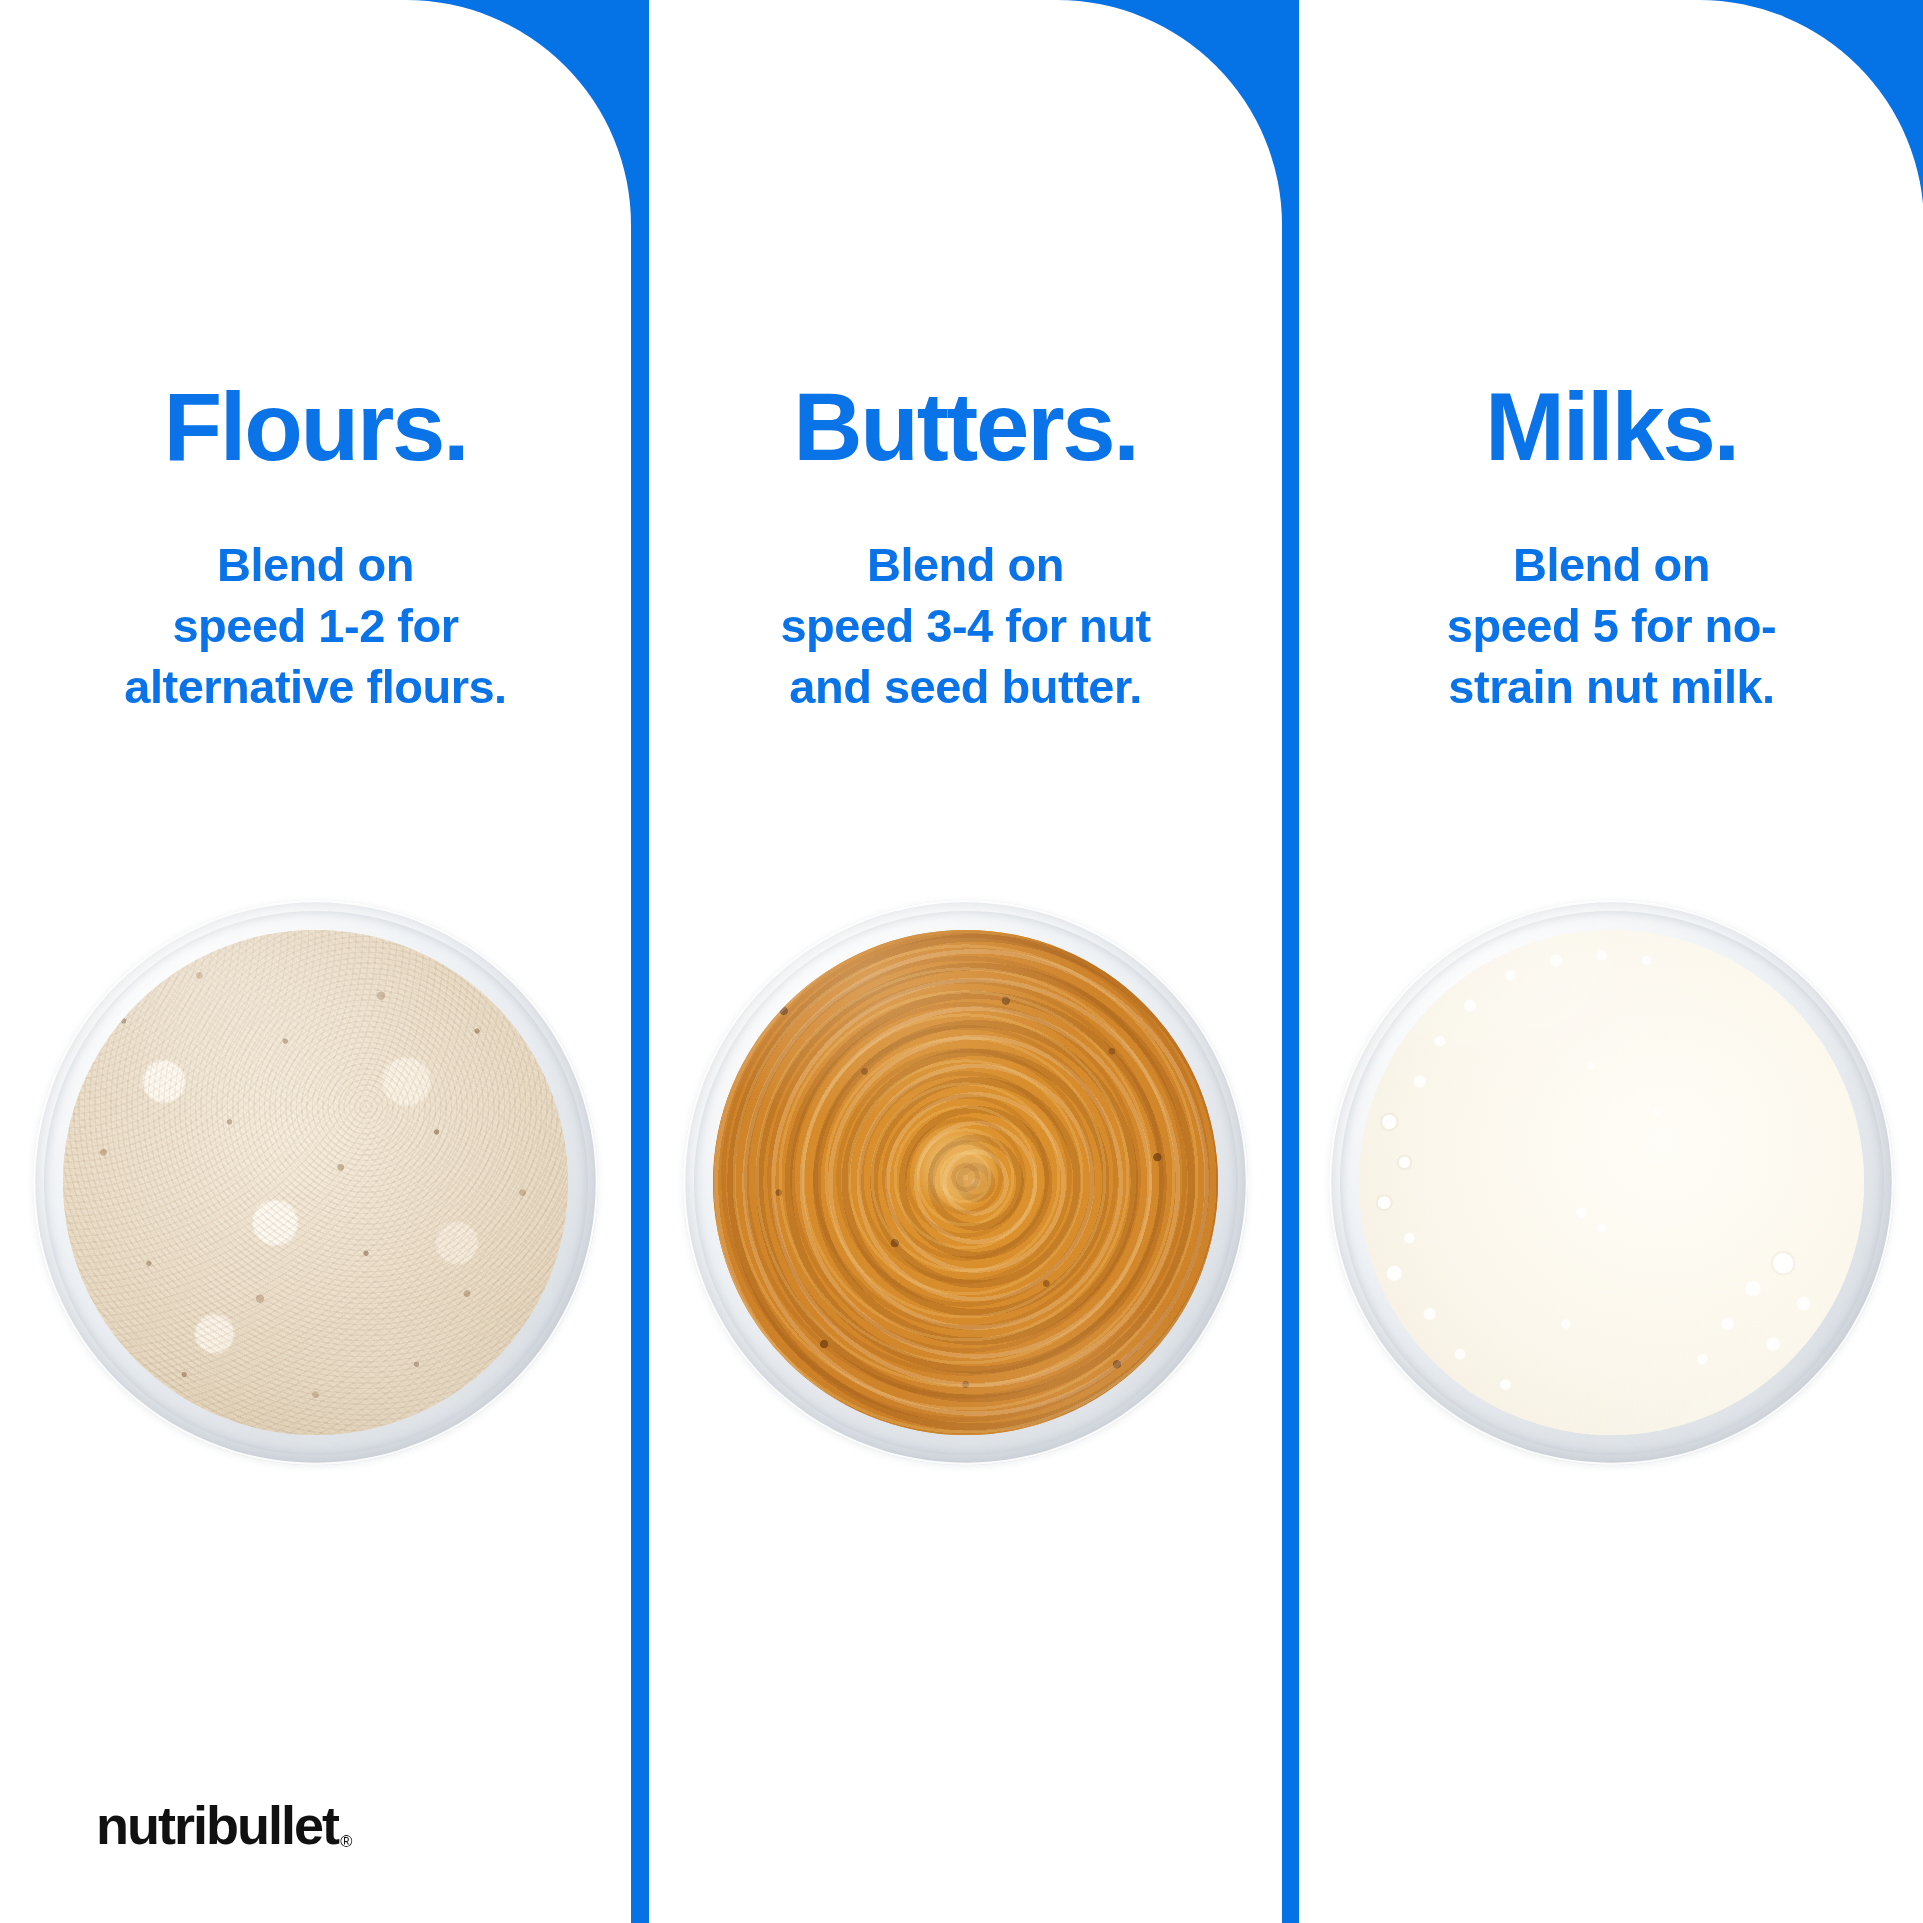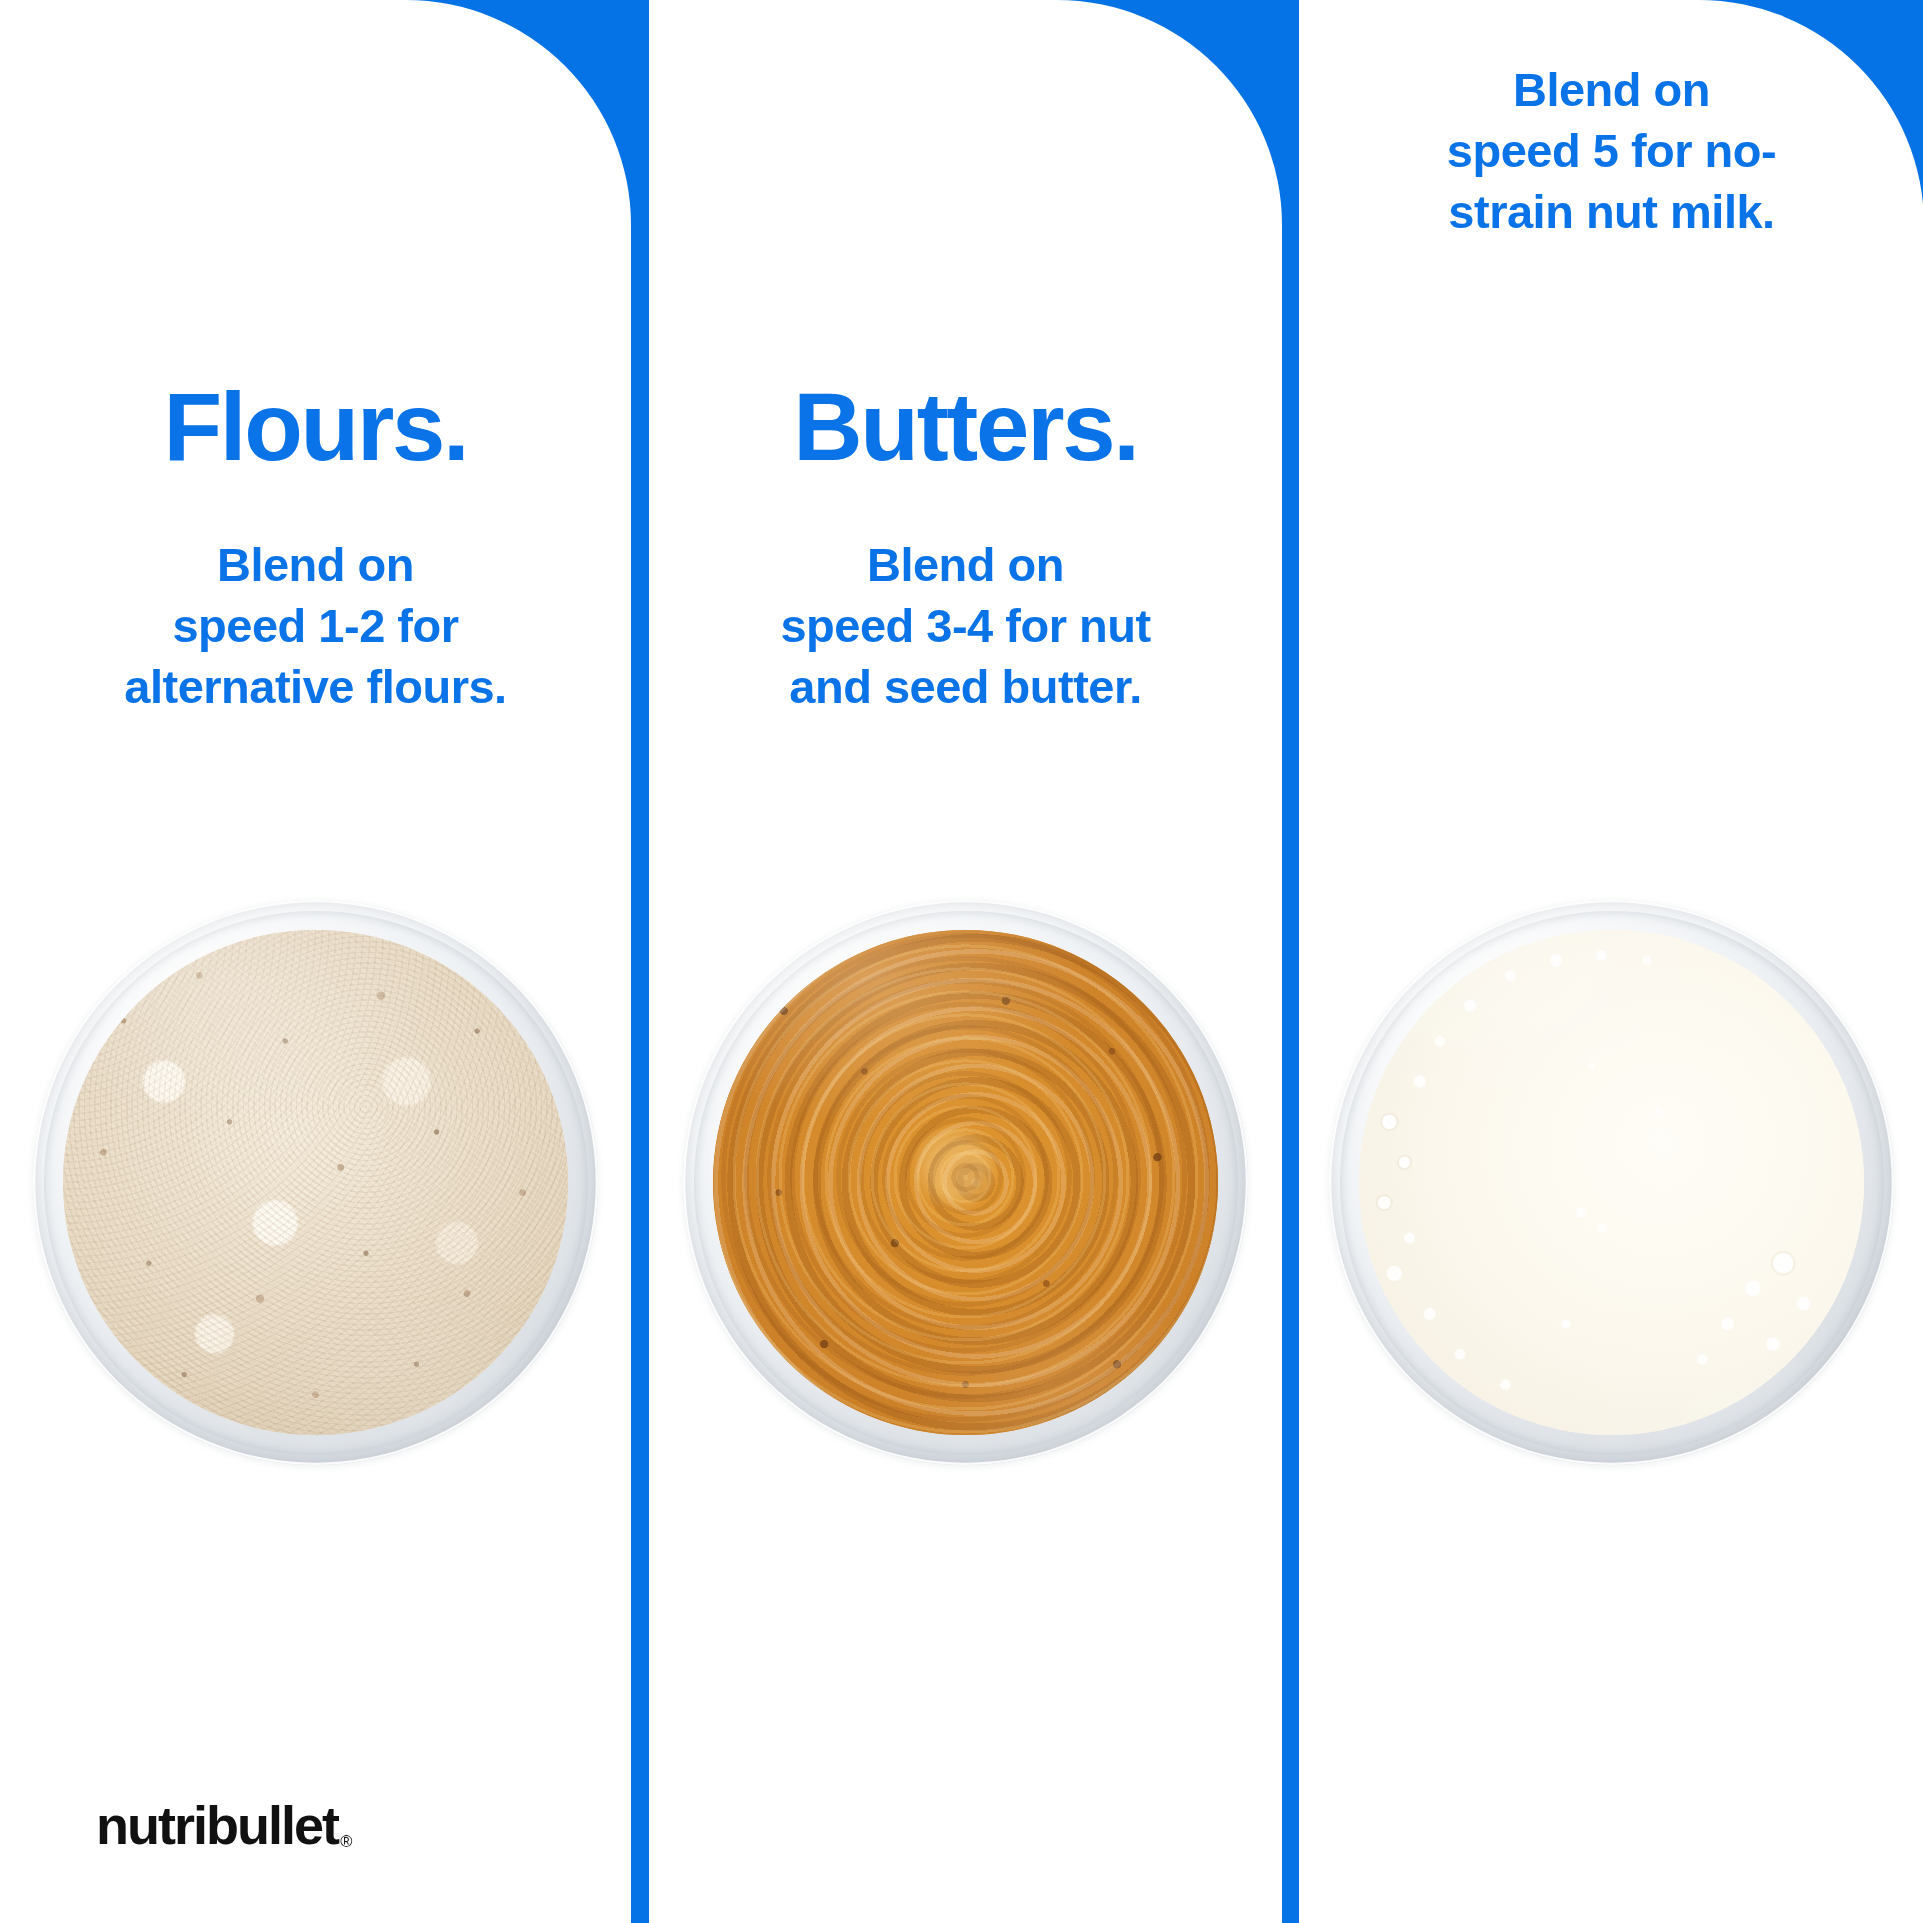--- a/index.html
+++ b/index.html
@@ -287,20 +287,21 @@
         <div class="contents">
           <div class="tex-butter"></div>
         </div>
         <div class="gloss"></div>
       </div>
     </div>
   </div>
 
   <div class="panel panel-3">
     <div class="col-content">
+      <div class="headline">Milks.</div>
       <div class="subline">Blend on
 speed 5 for no-
 strain nut milk.</div>
     </div>
 
     <div class="bowl-wrap">
       <div class="bowl">
         <div class="glass-outer"></div>
         <div class="glass-rim"></div>
         <div class="contents">

